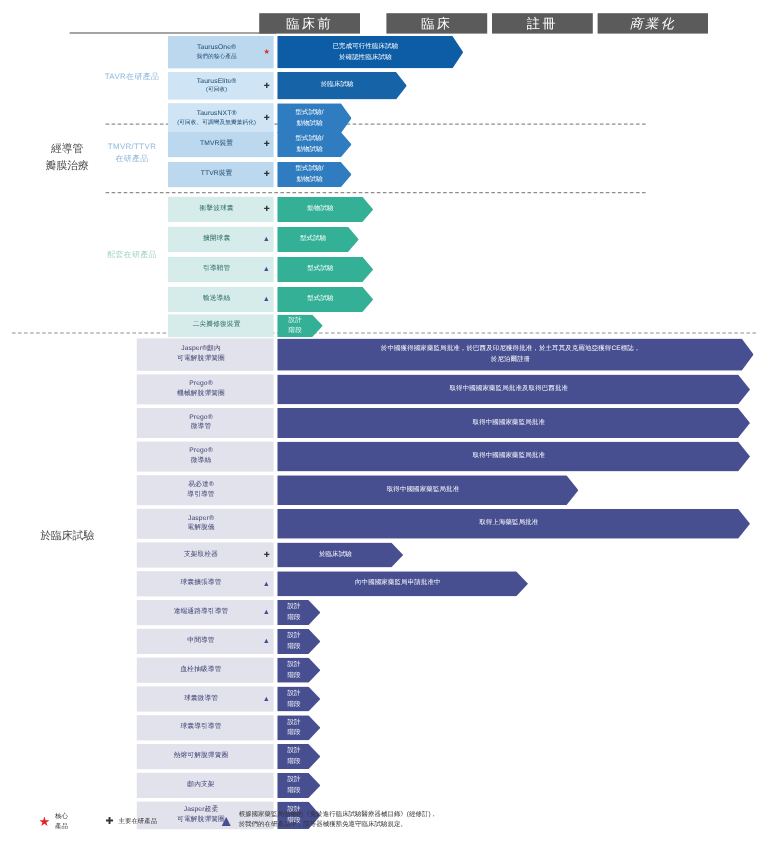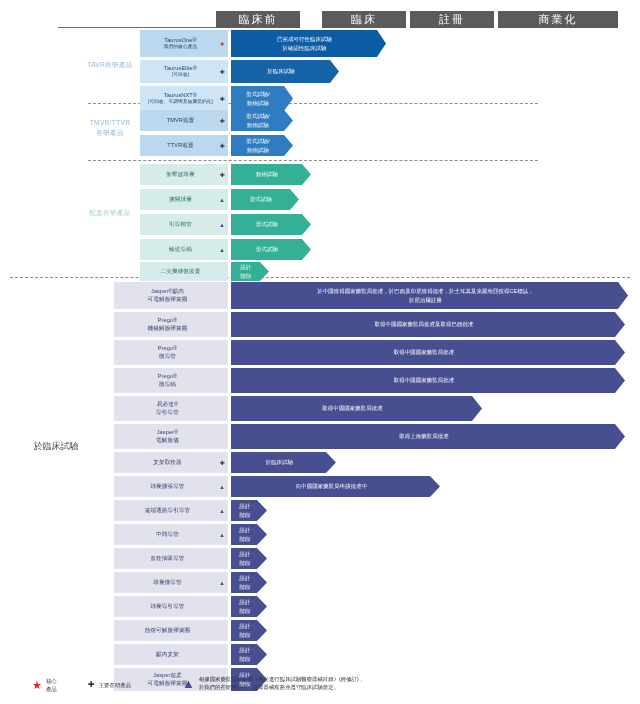--- a/index.html
+++ b/index.html
@@ -18,21 +18,21 @@
   .hdr-rule{
     position:absolute;left:58px;top:27px;width:172px;height:1px;background:#6b6b6b;
   }
   .phase{
     position:absolute;top:11px;height:17px;background:#5b5b5b;color:#ffffff;
     font-size:11px;letter-spacing:2px;display:flex;align-items:center;justify-content:center;
   }
   .ph0{left:216px;width:84px;}
   .ph1{left:322px;width:84px;}
   .ph2{left:410px;width:84px;}
-  .ph3{left:498px;width:120px;}
+  .ph3{left:498px;width:92px;font-style:italic;}
 
   
   .cat{
     position:absolute;font-size:9px;color:#4a4a4a;text-align:center;line-height:1.5;
   }
   .grp{
     position:absolute;font-size:6.6px;text-align:center;line-height:1.45;letter-spacing:.3px;
   }
   .grp-blue{color:#8fb8dd;}
   .grp-green{color:#9ed3c6;}
@@ -82,20 +82,24 @@
 
 <div id="root">
 
   <div class="hdr-rule"></div>
 
   <div class="phase ph0">臨床前</div>
   <div class="phase ph1">臨床</div>
   <div class="phase ph2">註冊</div>
   <div class="phase ph3">商業化</div>
 
+  <div class="cat" style="left:22px;top:118px;width:68px;">
+    <div>經導管</div>
+    <div>瓣膜治療</div>
+  </div>
   <div class="cat" style="left:22px;top:440px;width:68px;">於臨床試驗</div>
 
   <div class="grp grp-blue" style="left:82px;top:60px;width:56px;">TAVR在研產品</div>
   <div class="grp grp-blue" style="left:82px;top:118px;width:56px;">
     <div>TMVR/TTVR</div>
     <div>在研產品</div>
   </div>
   <div class="grp grp-green" style="left:82px;top:208px;width:56px;">配套在研產品</div>
 
   <div class="dash" style="left:88px;top:103px;width:450px;"></div>

